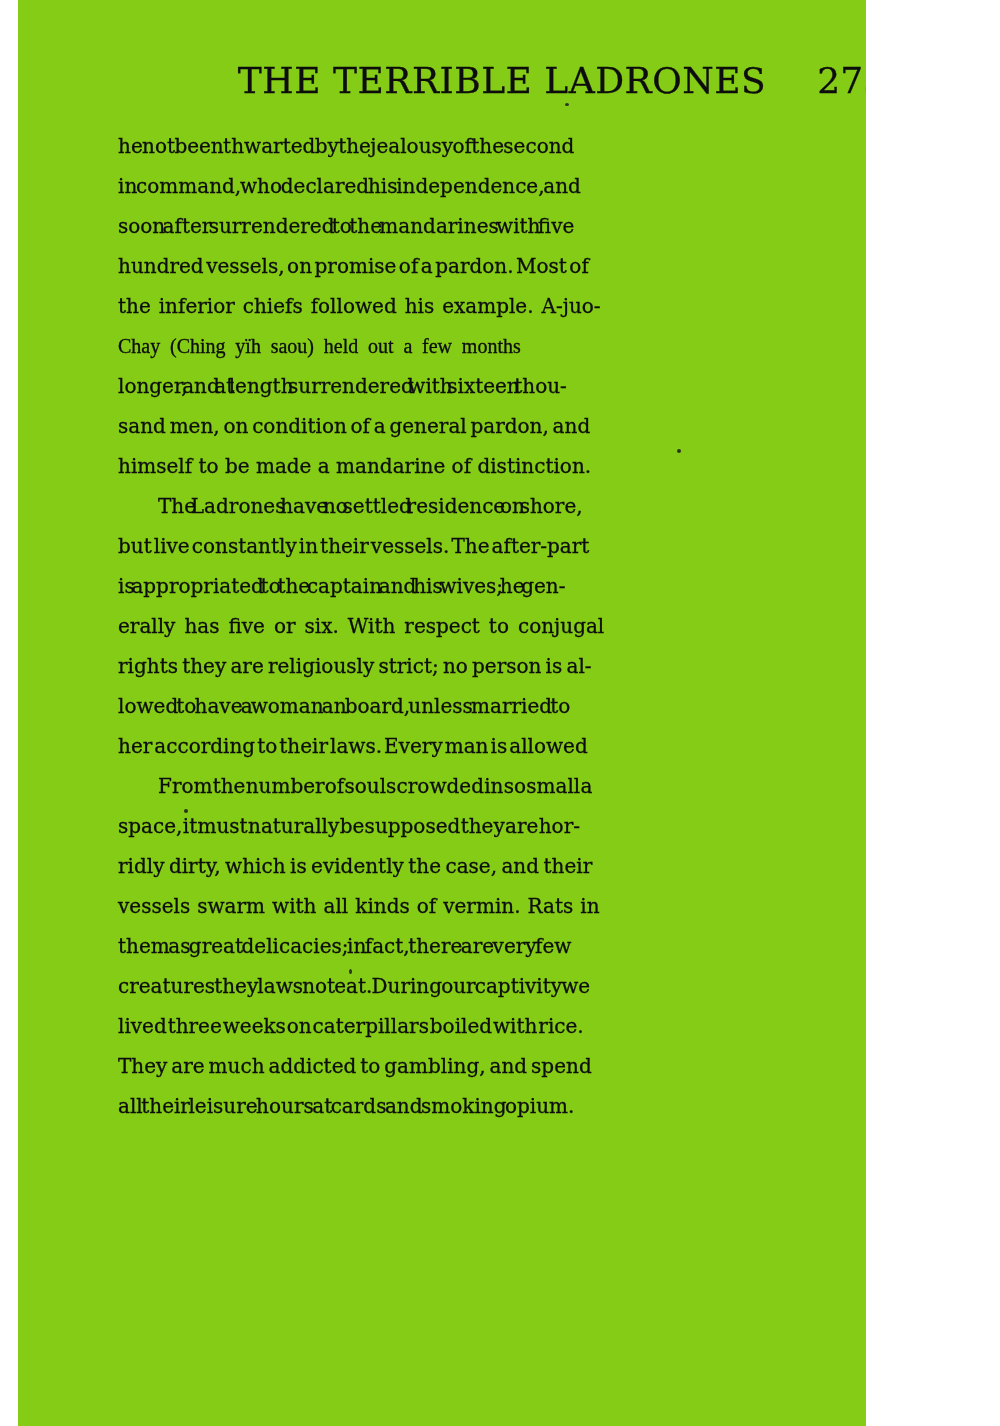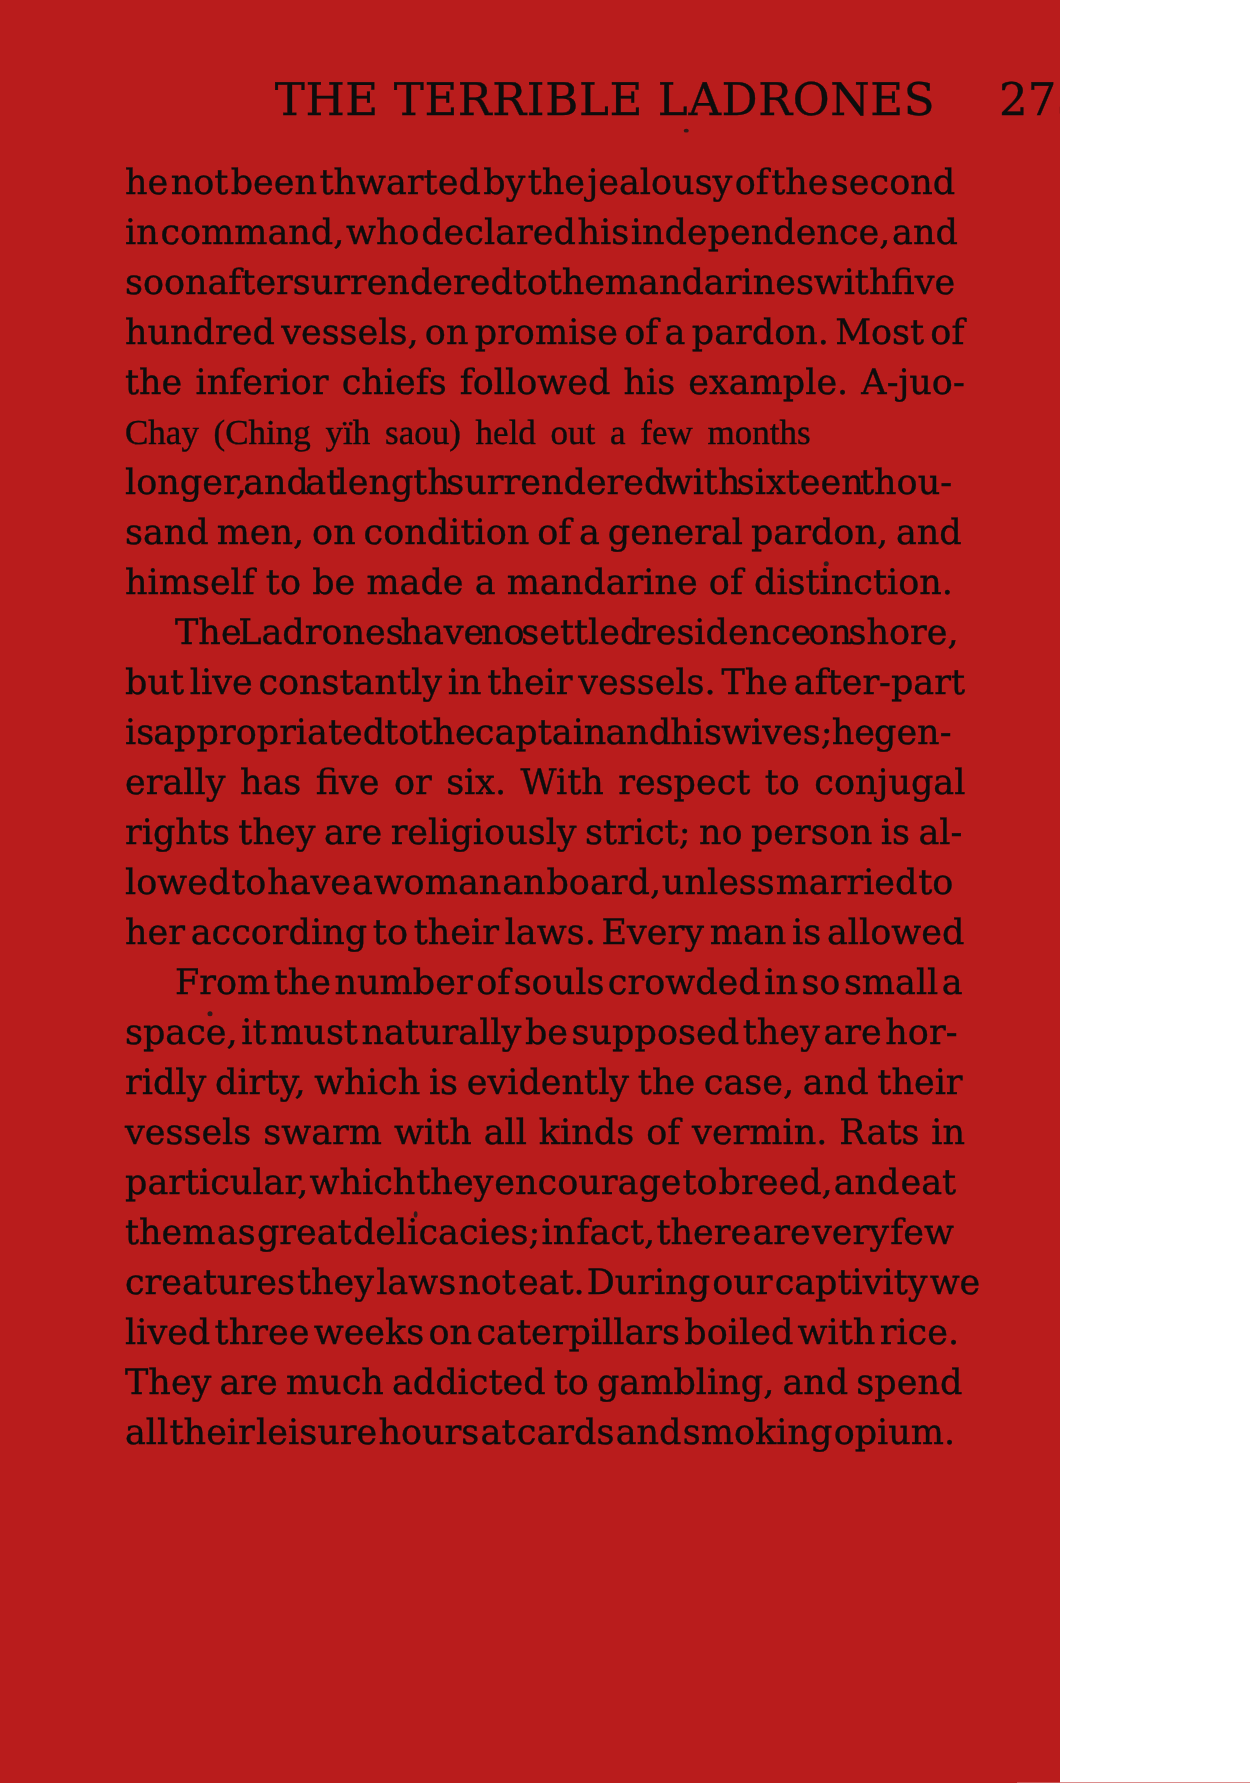--- a/index.html
+++ b/index.html
@@ -2,25 +2,26 @@
 <html><head>
 <meta charset="utf-8">
 <style>
   html, body { margin: 0; padding: 0; }
   body { background: #ffffff; }
 
   .page {
     position: relative;
     width: 848px;
     height: 1426px;
-    background: #b91c1c;
+    background: #84cc16;
     color: #0d0d0d;
     font-family: "DejaVu Serif", "Liberation Serif", serif;
     -webkit-text-stroke: 0.3px #0d0d0d;
     overflow: hidden;
+    margin-left: 18px;
   }
 
   
   .pagehead {
     position: absolute;
     left: 100px;
     top: 61px;
     width: 768px;
     height: 40px;
     font-size: 36px;
@@ -36,21 +37,21 @@
     right: 0;
     top: 0;
   }
 
   
   .text {
     position: absolute;
     left: 100px;
     top: 126px;
     width: 768px;
-    font-size: 28px;
+    font-size: 20px;
     line-height: 40px;
   }
   .para { margin: 0; }
   .line {
     height: 40px;
     white-space: nowrap;
     box-sizing: border-box;
   }
   .line.ind { padding-left: 40px; }
 
@@ -98,21 +99,20 @@
       <div class="line j"><span style="word-spacing: -2.14453px;">rights they are religiously strict; no person is al-</span></div>
       <div class="line j"><span style="word-spacing: -8.21701px;">lowed to have a woman an board, unless married to</span></div>
       <div class="line j"><span style="word-spacing: -4.32639px;">her according to their laws.  Every man is allowed</span></div>
     </div>
 
     <div class="para">
       <div class="line j ind"><span style="word-spacing: -6.12326px;">From the number of souls crowded in so small a</span></div>
       <div class="line j"><span style="word-spacing: -6.01367px;">space, it must naturally be supposed they are hor-</span></div>
       <div class="line j"><span style="word-spacing: -1.9375px;">ridly dirty, which is evidently the case, and their</span></div>
       <div class="line j"><span style="word-spacing: 0.671875px;">vessels swarm with all kinds of vermin.  Rats in</span></div>
-      <div class="line j"><span style="word-spacing: -8.1183px;">particular, which they encourage to breed, and eat</span></div>
       <div class="line j"><span style="word-spacing: -7.875px;">them as great delicacies; in fact, there are very few</span></div>
       <div class="line j"><span style="word-spacing: -7.25694px;">creatures they laws not eat.  During our captivity we</span></div>
       <div class="line j"><span style="word-spacing: -5.44866px;">lived three weeks on caterpillars boiled with rice.</span></div>
       <div class="line j"><span style="word-spacing: -2.40179px;">They are much addicted to gambling, and spend</span></div>
       <div class="line j"><span style="word-spacing: -7.86328px;">all their leisure hours at cards and smoking opium.</span></div>
     </div>
 
   </main>
 
   <div class="speck s1"></div>

